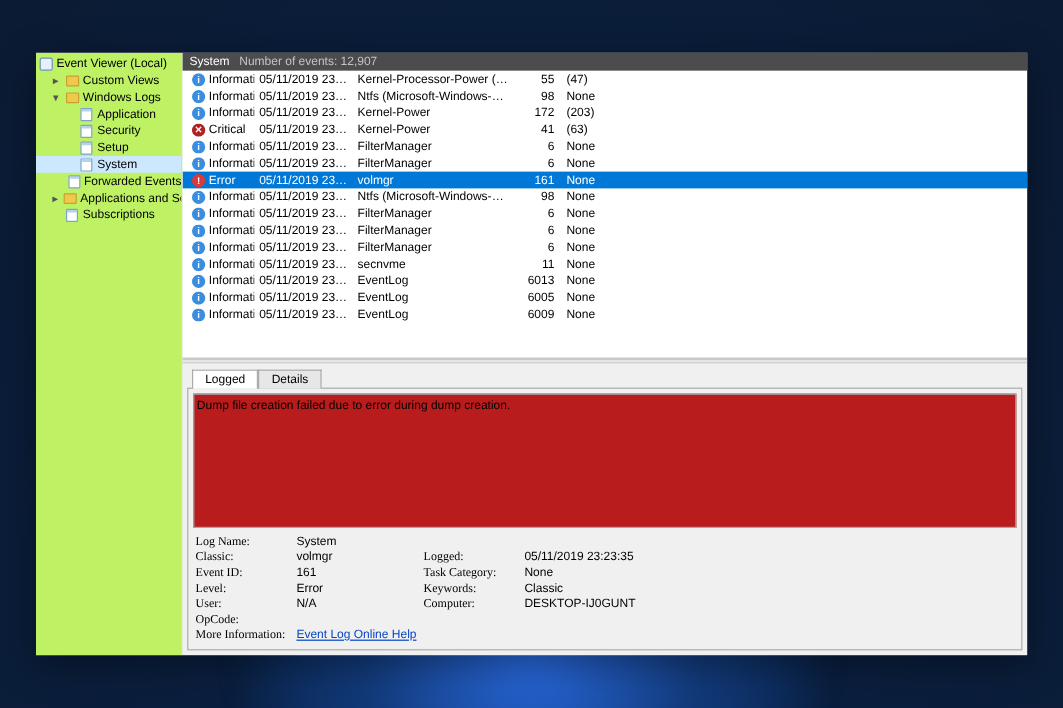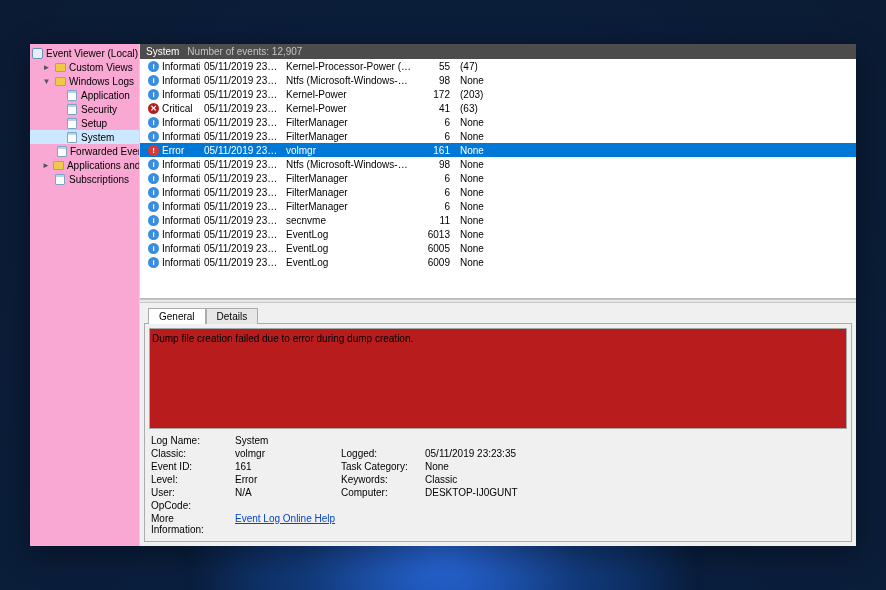--- a/index.html
+++ b/index.html
@@ -22,23 +22,23 @@
     position: absolute;
     top: 44px; left: 30px; right: 30px; bottom: 44px;
     background: #fff;
     box-shadow: 0 8px 30px rgba(0,0,0,.4);
     display: flex;
     flex-direction: row;
     overflow: hidden;
   }
   
   .tree {
-    width: 110px;
+    width: 122px;
     flex-shrink:0;
-    background: #f9a8d4;
+    background: #bef264;
     border-right: 1px solid #d8d8d8;
     padding: 2px 0;
     overflow: hidden;
   }
   .tree-node {
     display: flex; align-items: center; gap: 3px;
     padding: 1px 2px;
     white-space: nowrap;
     font-size: 10px;
     color: #000;
@@ -114,21 +114,21 @@
     background:#b91c1c; border:1px solid #a7a7a7; padding:4px 2px;
     font-size:10px; height:120px;
   }
   .props {
     display:grid;
     grid-template-columns: 78px 100px 78px 140px;
     row-gap:2px; column-gap:6px;
     font-size:10px; padding:2px 2px;
     color:#000;
   }
-  .props .lbl { color:#000; }
+  .props .lbl { color:#000;font-family:Liberation Serif, serif; }
   .link { color:#0645c6; text-decoration:underline; cursor:pointer; }
   ::-webkit-scrollbar{width:14px;background:#f0f0f0;}
   ::-webkit-scrollbar-thumb{background:#c2c2c2;border:1px solid #a8a8a8;}
 </style>
 </head>
 <body>
 
 <div class="bloom"></div>
 
 <div class="window">
@@ -366,21 +366,21 @@
             <div>None</div>
           </div>
           <div class="row"></div>
         </div>
     </div>
 
     <div class="splitter"></div>
 
     <div class="detail">
       <div class="tabs">
-        <div class="tab active">General</div>
+        <div class="tab active">Logged</div>
         <div class="tab">Details</div>
       </div>
       <div class="detail-body">
         <div class="msgbox">Dump file creation failed due to error during dump creation.</div>
         <div class="props">
           <span class="lbl">Log Name:</span>
           <span>System</span>
           <span></span>
             <span></span>
 

